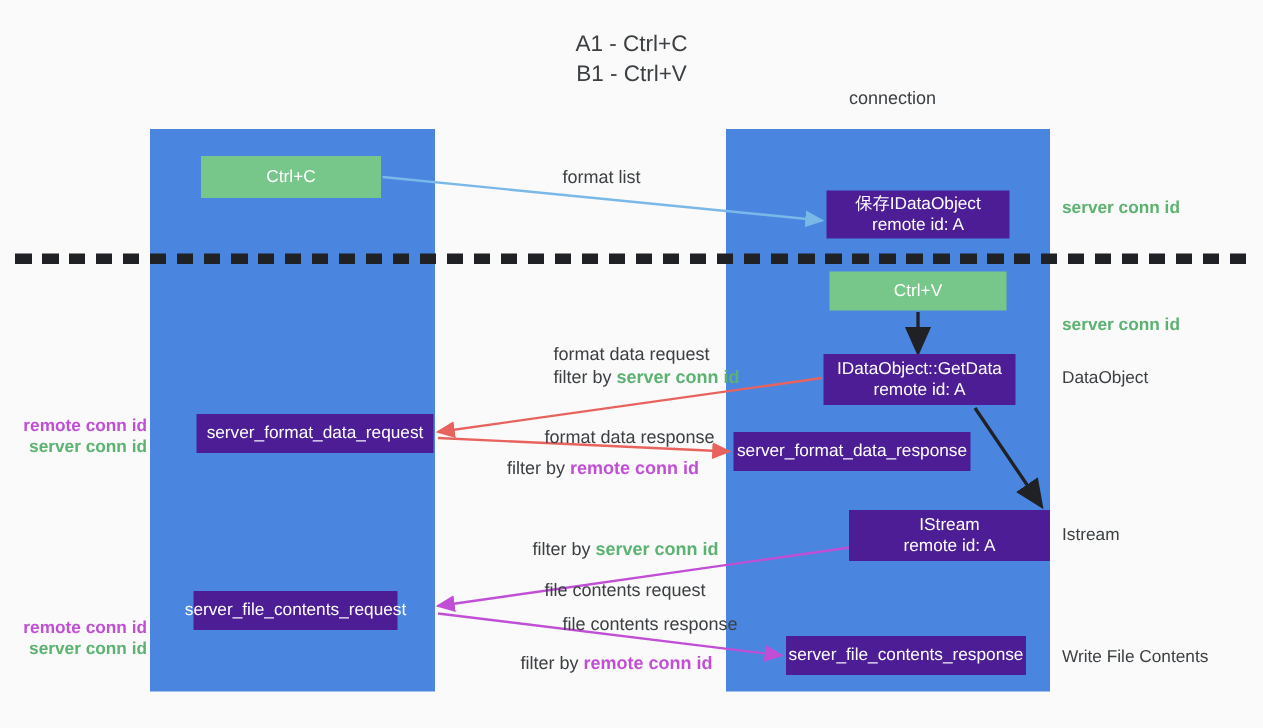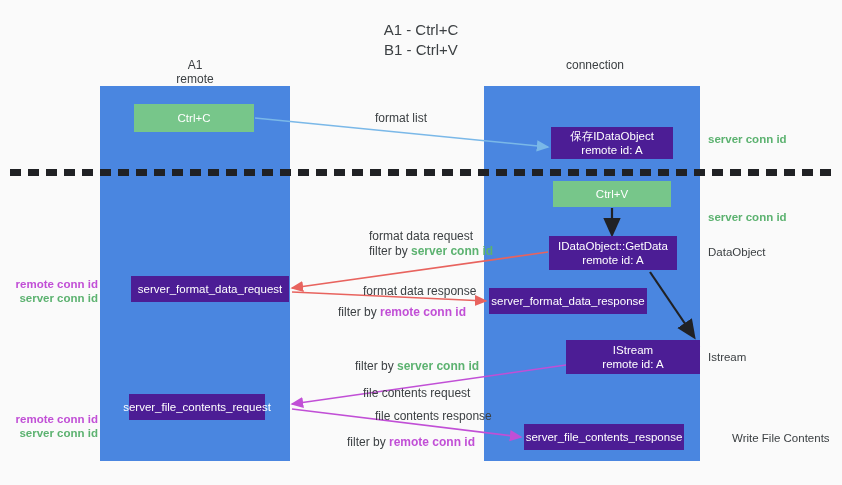--- a/index.html
+++ b/index.html
@@ -60,21 +60,21 @@
   
   .ann{position:absolute;font-size:11.5px;line-height:14px;}
   .green-t{color:#5cb270;font-weight:bold;}
   .purple-t{color:#c14fd6;font-weight:bold;}
   .dark-t{color:#3c4043;}
 
   #ann-sci1{left:708px;top:132px;}
   #ann-sci2{left:708px;top:210px;}
   #ann-dataobject{left:708px;top:245px;}
   #ann-istream{left:708px;top:350px;}
-  #ann-writefile{left:708px;top:431px;margin-left:24px;}
+  #ann-writefile{left:708px;top:431px;}
 
   #ann-left-ids{left:10px;top:277px;width:88px;text-align:right;}
   #ann-readfile{left:8px;top:392px;width:92px;text-align:right;}
   #ann-left-ids2{left:10px;top:412px;width:88px;text-align:right;}
 
   
   .elabel{position:absolute;font-size:12px;line-height:15px;color:#3c4043;white-space:nowrap;}
 
   #lbl-formatlist{left:375px;top:111px;}
 
@@ -93,24 +93,20 @@
 </head>
 <body>
 
 <div id="stage">
 
   <div class="title">
     <div>A1 - Ctrl+C</div>
     <div>B1 - Ctrl+V</div>
   </div>
 
-  <div class="col-head" id="head-a1">
-    <div>A1</div>
-    <div>remote</div>
-  </div>
   <div class="col-head" id="head-b1">
     <div>connection</div>
   </div>
 
   <div class="lane" id="lane-a1"></div>
   <div class="lane" id="lane-b1"></div>
 
   <svg id="wires">
     <defs>
       <marker id="ah-blue" markerWidth="9" markerHeight="9" refX="7" refY="4.5" orient="auto">

